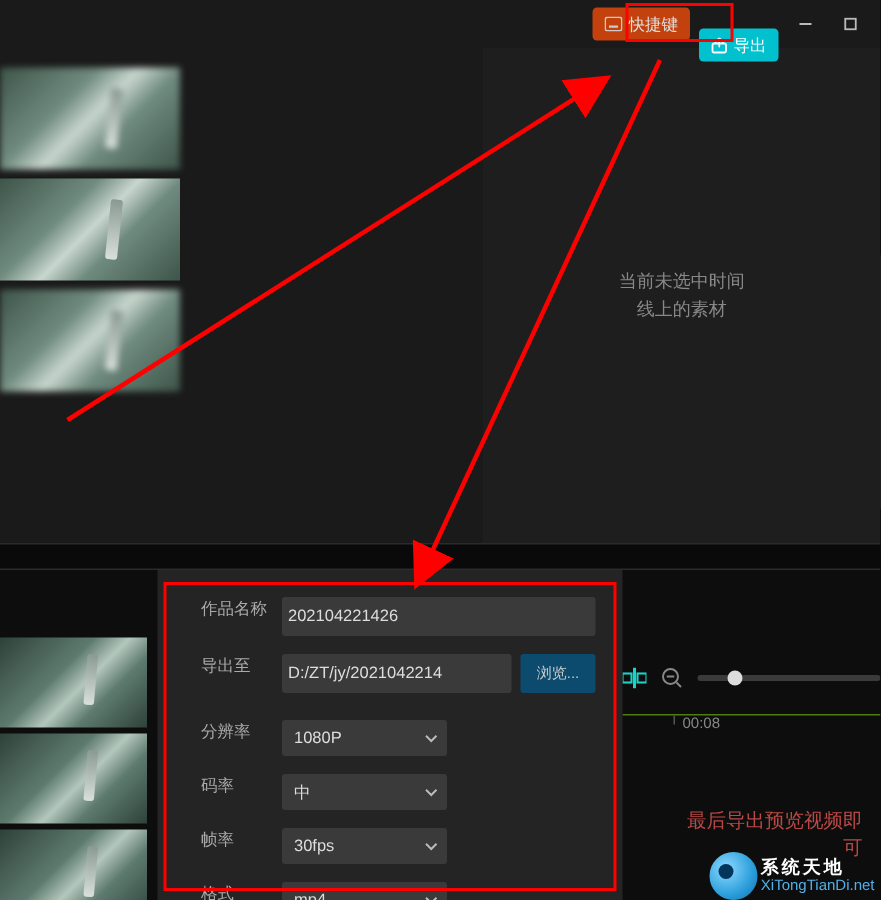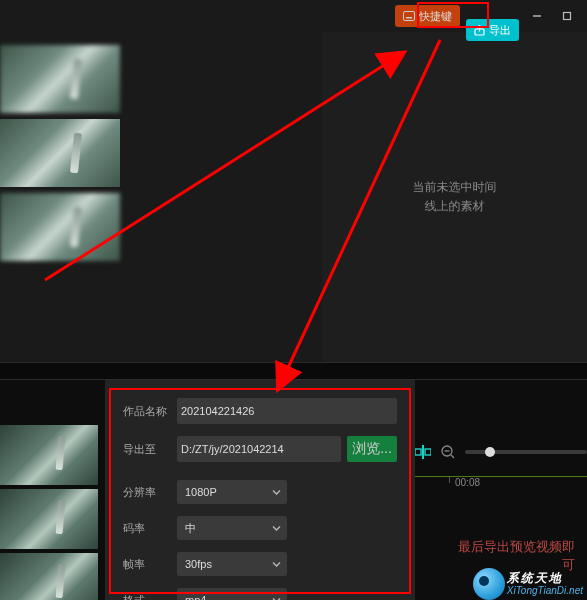--- a/index.html
+++ b/index.html
@@ -140,23 +140,23 @@
     left: 109px;
     top: 388px;
     width: 302px;
     height: 206px;
     border: 2px solid #ff0000;
     pointer-events: none;
     z-index: 30;
   }
   .form-row {
     display: flex;
-    align-items: center;
     margin-bottom: 12px;
     font-size: 11px;
+    margin-left: 11px;
   }
   .form-row.spacer { margin-bottom: 18px; }
   .form-label {
     width: 54px;
     color: #aaa;
     flex: none;
   }
   .text-input {
     flex: 1;
     height: 26px;
@@ -164,24 +164,24 @@
     border: none;
     color: #ddd;
     padding: 0 4px;
     font-size: 11px;
     border-radius: 2px;
   }
   .browse-btn {
     width: 50px;
     height: 26px;
     margin-left: 6px;
-    background: #15803d;
+    background: #0c4a6e;
     border: none;
     color: #ccc;
-    font-size: 14px;
+    font-size: 10px;
     border-radius: 2px;
     cursor: pointer;
   }
   .select-ctl {
     position: relative;
     width: 110px;
     height: 24px;
     background: #3a3a3a;
     border-radius: 2px;
     display: flex;
@@ -286,21 +286,20 @@
     z-index: 4;
   }
   .watermark {
     position: absolute;
     right: 4px;
     bottom: 0;
     display: flex;
     align-items: center;
     gap: 2px;
     z-index: 40;
-    font-style: italic;
   }
   .wm-logo {
     width: 32px; height: 32px;
     border-radius: 50%;
     background: radial-gradient(circle at 35% 35%, #8fd9ff 0%, #2a9edb 60%, #1a6aa5 100%);
     position: relative;
   }
   .wm-logo::after {
     content:"";
     position:absolute;

